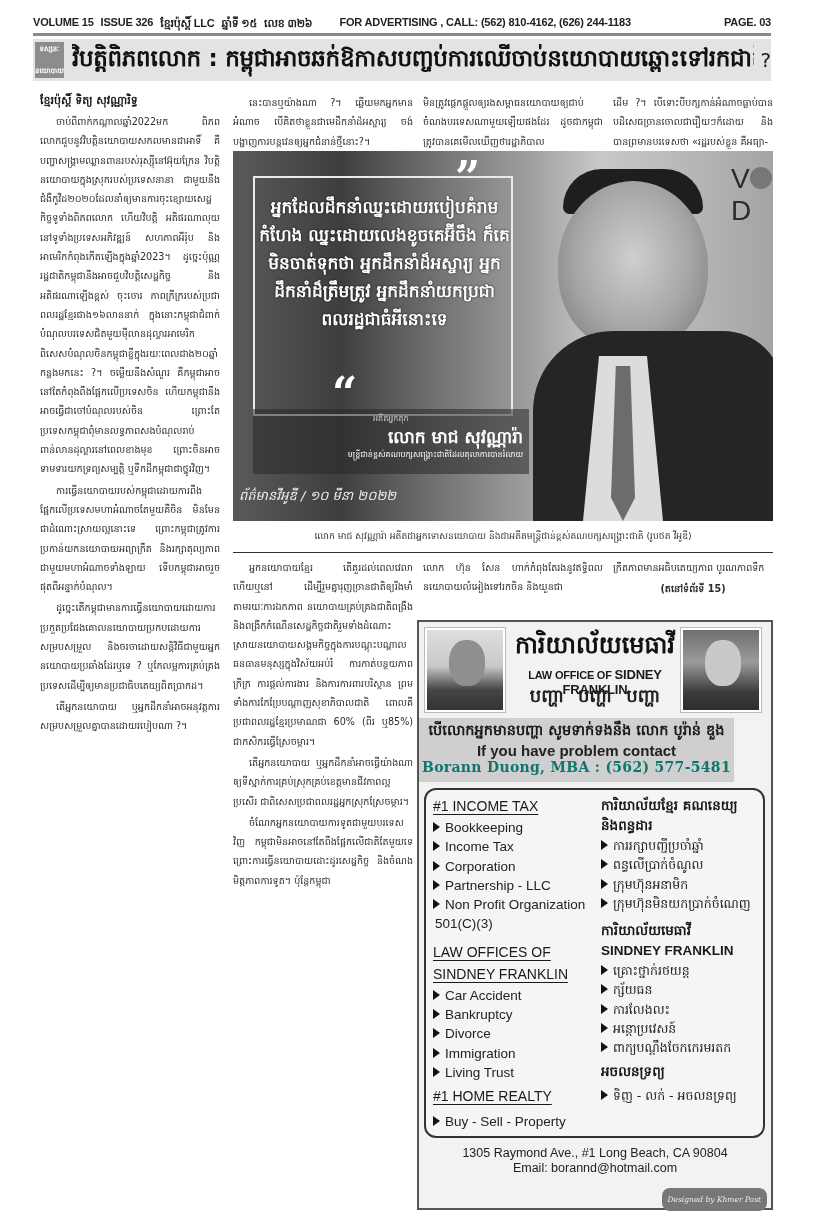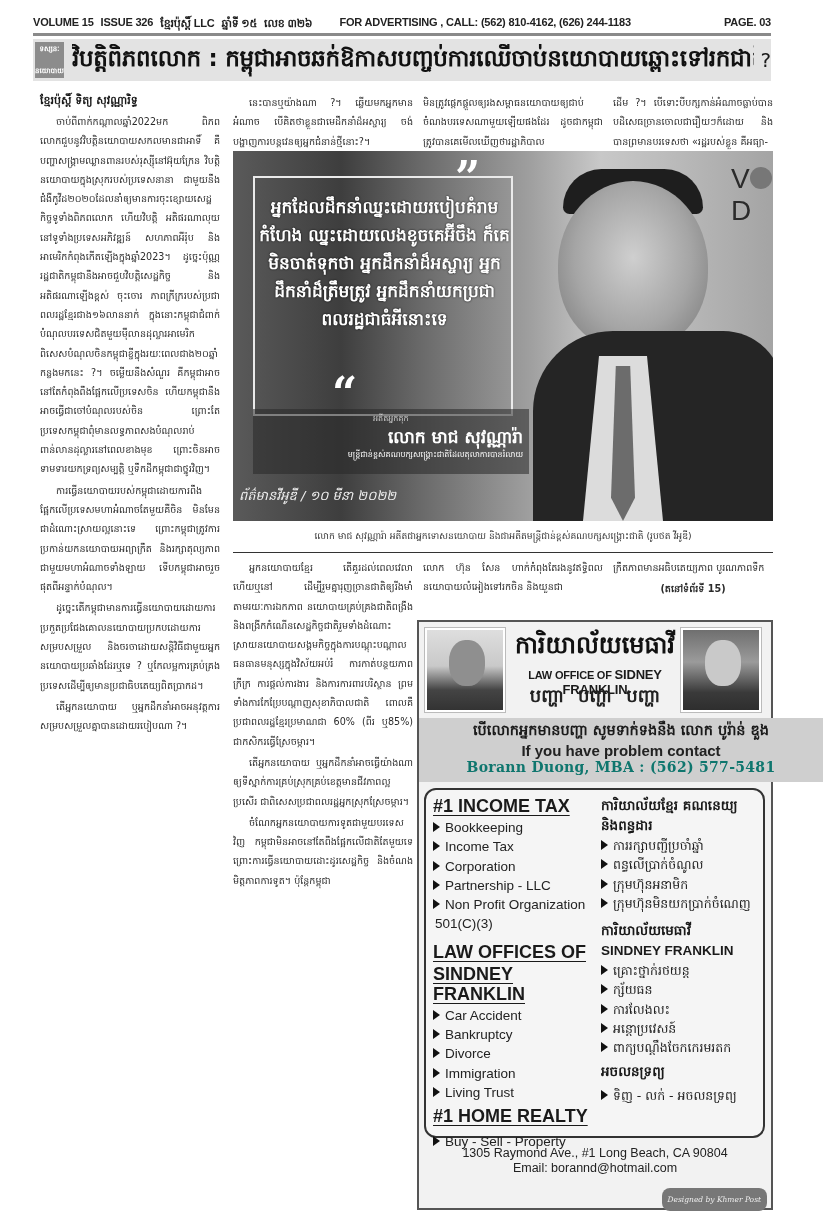--- a/index.html
+++ b/index.html
@@ -61,30 +61,30 @@
   .portrait.left { left: 6px; background: linear-gradient(180deg, #dedede 0%, #c9c9c9 45%, #444 75%, #333 100%); }
   .portrait.right { left: 262px; background: linear-gradient(180deg, #6f6f6f 0%, #9b9b9b 40%, #3a3a3a 78%, #2e2e2e 100%); }
   .p-head { position: absolute; left: 22px; top: 10px; width: 36px; height: 46px; border-radius: 45%; background: #b0b0b0; }
   .portrait.left .p-head { background: #8f8f8f; }
   .portrait.right .p-head { background: #c9c9c9; }
   .ad-title-kh { position: absolute; left: 92px; top: 8px; width: 168px; text-align: center; font-size: 24px; font-weight: bold; color: #111; }
   .ad-title-en { position: absolute; left: 92px; top: 45px; width: 168px; text-align: center; font-family: "Liberation Sans", sans-serif; font-weight: bold; font-size: 11px; letter-spacing: -0.2px; }
   .ad-title-en b { font-size: 13px; }
   .ad-problem { position: absolute; left: 92px; top: 62px; width: 168px; text-align: center; font-size: 18px; font-weight: bold; color: #222; word-spacing: 8px; }
 
-  .contact-band { position: absolute; left: 0; top: 96px; width: 404px; height: 64px; background: #cfcfcf; text-align: center; }
+  .contact-band { position: absolute; left: 0; top: 96px; width: 315px; height: 64px; background: #cfcfcf; text-align: center; }
   .contact-kh { font-size: 14.5px; font-weight: bold; padding-top: 3px; color: #1a1a1a; }
   .contact-en { font-family: "Liberation Sans", sans-serif; font-size: 15px; font-weight: bold; color: #222; line-height: 17px; }
   .contact-name { font-family: "DejaVu Serif", serif; font-size: 14px; font-weight: bold; color: #0f766e; letter-spacing: 0.3px; }
 
   .services { position: absolute; left: 5px; top: 166px; width: 341px; height: 350px; border: 2px solid #333; border-radius: 12px; background: #f5f5f5; }
   .svc-col { position: absolute; top: 6px; }
   .svc-col.en { left: 7px; width: 170px; font-family: "Liberation Sans", sans-serif; }
   .svc-col.kh { left: 175px; width: 165px; }
-  .svc-head { font-weight: bold; font-size: 18px; text-decoration: underline; text-underline-offset: 3px; line-height: 20px; margin-bottom: 2px; }
+  .svc-head { font-weight: normal; font-size: 14px; text-decoration: underline; text-underline-offset: 3px; line-height: 20px; margin-bottom: 2px; }
   .svc-head-kh { font-weight: bold; font-size: 13.5px; line-height: 19px; margin-bottom: 1px; }
   .svc-item { font-size: 13.5px; line-height: 19.3px; color: #222; white-space: nowrap; }
   .svc-item.kh { font-size: 12.5px; line-height: 19.3px; }
   .svc-item .tri { display: inline-block; width: 0; height: 0; border-top: 5px solid transparent; border-bottom: 5px solid transparent; border-left: 7px solid #111; margin-right: 5px; vertical-align: 0px; }
   .svc-item.sub { padding-left: 2px; }
   .spacer { height: 8px; }
   .spacer-s { height: 4px; }
 
   .ad-footer { position: absolute; left: 0; top: 524px; width: 352px; text-align: center; font-family: "Liberation Sans", sans-serif; font-size: 12.5px; line-height: 15px; color: #222; }
   .designed { position: absolute; right: 4px; top: 566px; font-family: "DejaVu Serif", serif; font-style: italic; font-size: 7.5px; color: #eee; background: #777; border-radius: 8px; padding: 7px 6px; }

